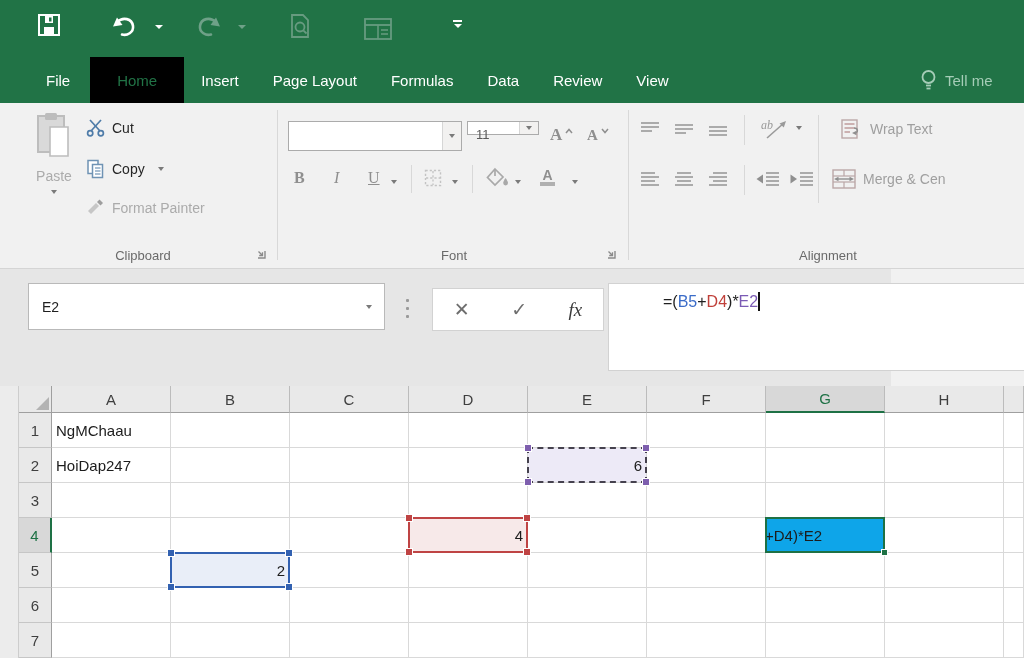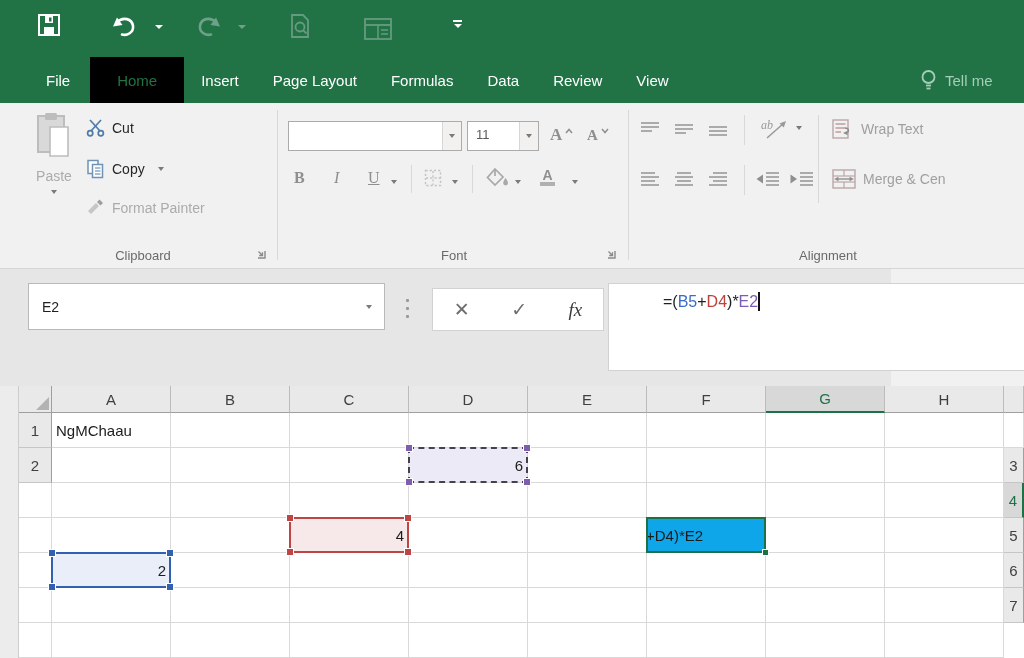--- a/index.html
+++ b/index.html
@@ -231,21 +231,21 @@
 
     <div class="grp-sep" style="left:277px;"></div>
 
     <div class="grp" style="left:284px; width:340px;">
       <div class="combo" style="left:4px; top:18px; width:174px; height:30px;">
         <span class="cfield"></span>
         <span class="cbtn">
             <span class="car gray"></span>
           </span>
       </div>
-      <div class="combo" style="left:183px; top:18px; width:72px; height:30px;justify-content:center;">
+      <div class="combo" style="left:183px; top:18px; width:72px; height:14px;justify-content:center;">
         <span class="cfield">11</span>
         <span class="cbtn">
             <span class="car gray"></span>
           </span>
       </div>
       <div class="glyph-btn" style="left:266px; top:22px;">
         <span class="fsz-a" style="font-size:17px;">A</span>
         <svg width="8" height="7" viewBox="0 0 8 7" style="margin-bottom:10px;">
             <path d="M1 5 L4 1.5 L7 5" fill="none" stroke="#8f8f8f" stroke-width="1.5"></path>
           </svg>
@@ -321,21 +321,21 @@
       <div style="position:absolute; left:112px; top:12px; width:1px; height:30px; background:#d8d8d8;"></div>
       <div style="position:absolute; left:128px; top:12px;">
         <svg width="30" height="26" viewBox="0 0 30 26">
             <text x="1" y="14" font-size="12" font-style="italic" fill="#9a9a9a" font-family="Liberation Serif, serif">ab</text>
             <line x1="7" y1="23" x2="24" y2="8" stroke="#9a9a9a" stroke-width="1.6"></line>
             <polygon points="26,6 19.5,8.5 23.8,12.5" fill="#9a9a9a"></polygon>
           </svg>
       </div>
       <span class="car gray" style="position:absolute; left:164px; top:23px;"></span>
       <div style="position:absolute; left:186px; top:12px; width:1px; height:88px; background:#d8d8d8;"></div>
-      <div class="ritem" style="left:200px; top:16px;">
+      <div class="ritem" style="left:209px; top:16px;">
         <span>
           <svg width="22" height="20" viewBox="0 0 22 20">
               <rect x="1" y="1" width="15" height="18" fill="none" stroke="#bba7a7" stroke-width="1.4"></rect>
               <line x1="3.5" y1="5" x2="13.5" y2="5" stroke="#b98f8f" stroke-width="1.3"></line>
               <line x1="3.5" y1="9" x2="13.5" y2="9" stroke="#b98f8f" stroke-width="1.3"></line>
               <line x1="3.5" y1="13" x2="9" y2="13" stroke="#b98f8f" stroke-width="1.3"></line>
               <path d="M13 9 C17.5 9, 17.5 14, 13.5 14" fill="none" stroke="#8f8f8f" stroke-width="1.4"></path>
               <polygon points="11,14 15.5,11.8 15.5,16.2" fill="#8f8f8f"></polygon>
             </svg>
         </span>
@@ -447,20 +447,23 @@
         </div>
         <div class="cell"></div>
         <div class="cell"></div>
         <div class="cell"></div>
         <div class="cell"></div>
         <div class="cell"></div>
         <div class="cell"></div>
         <div class="cell"></div>
         <div class="cell"></div>
         <div class="rh">2</div>
+        <div class="cell">
+          <div class="val al">HoiDap247</div>
+        </div>
         <div class="cell"></div>
         <div class="cell"></div>
         <div class="cell"></div>
         <div class="cell bg-purple">
           <div class="val ar">6</div>
           <div class="sel dash-purple">
             <div class="hd tl"></div>
             <div class="hd tr"></div>
             <div class="hd bl"></div>
             <div class="hd br"></div>

